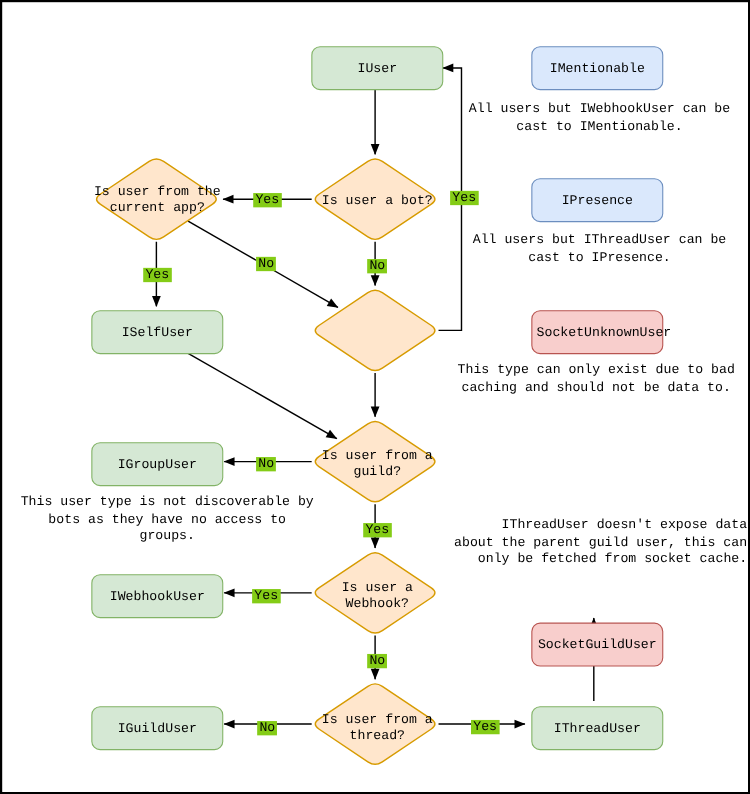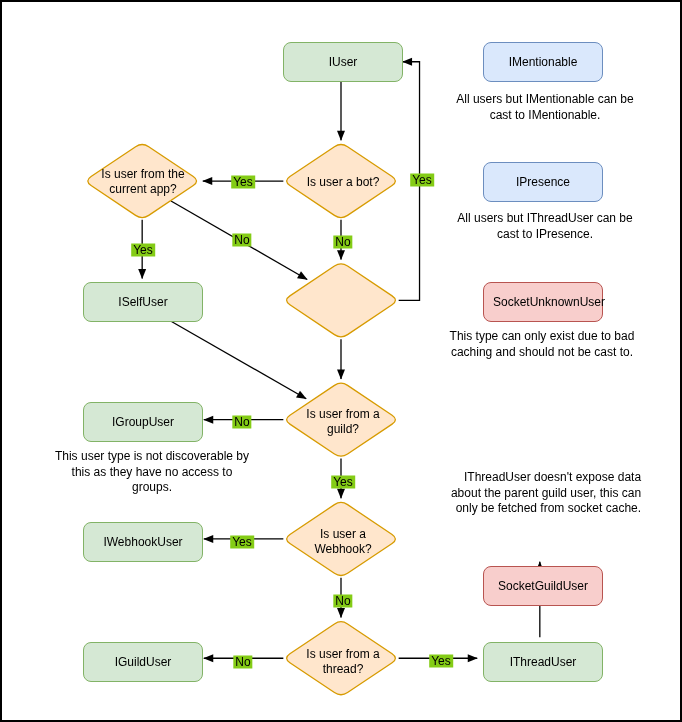--- a/index.html
+++ b/index.html
@@ -3,21 +3,21 @@
 <meta charset="utf-8">
 <style>
   html, body { margin: 0; padding: 0; background: #ffffff; }
   .canvas {
     position: relative;
     width: 682px;
     height: 722px;
     box-sizing: border-box;
     border: 2px solid var(--canvas_border, #000);
     background: var(--background, #fff);
-    font-family: Liberation Sans, sans-serif;
+    font-family: Liberation Mono, monospace;
     font-size: 12px;
     color: #000;
     overflow: hidden;
   }
   svg.layer { position: absolute; left: 0; top: 0; width: 100%; height: 100%; }
   .edge { fill: none; stroke: var(--edge, #000); stroke-width: 1.3; }
   .diamond { fill: var(--orange_fill, #ffe6cc); stroke: var(--orange_stroke, #d79b00); stroke-width: 1.3; }
   .rect-node {
     position: absolute;
     width: 120px; height: 40px;
@@ -147,34 +147,34 @@
   <div class="edge-label" style="left:240px; top:238px;">No</div>
   <div class="edge-label" style="left:420px; top:178px;">Yes</div>
   <div class="edge-label" style="left:240px; top:420px;">No</div>
   <div class="edge-label" style="left:341px; top:480px;">Yes</div>
   <div class="edge-label" style="left:240px; top:540px;">Yes</div>
   <div class="edge-label" style="left:341px; top:599px;">No</div>
   <div class="edge-label" style="left:241px; top:660px;">No</div>
   <div class="edge-label" style="left:439px; top:659px;">Yes</div>
 
   <div class="note" style="left:543px; top:90px;">
-    <div>All users but IMentionable can be</div>
+    <div>All users but IWebhookUser can be</div>
     <div>cast to IMentionable.</div>
   </div>
   <div class="note" style="left:543px; top:209px;">
     <div>All users but IThreadUser can be</div>
     <div>cast to IPresence.</div>
   </div>
   <div class="note" style="left:540px; top:327px;">
     <div>This type can only exist due to bad</div>
-    <div>caching and should not be cast to.</div>
+    <div>caching and should not be data to.</div>
   </div>
   <div class="note" style="left:150px; top:447px;">
     <div>This user type is not discoverable by</div>
-    <div>this as they have no access to</div>
+    <div>bots as they have no access to</div>
     <div>groups.</div>
   </div>
   <div class="note" style="left:544px; top:468px;text-align:right;">
     <div>IThreadUser doesn't expose data</div>
     <div>about the parent guild user, this can</div>
     <div>only be fetched from socket cache.</div>
   </div>
 
 </div>
 

